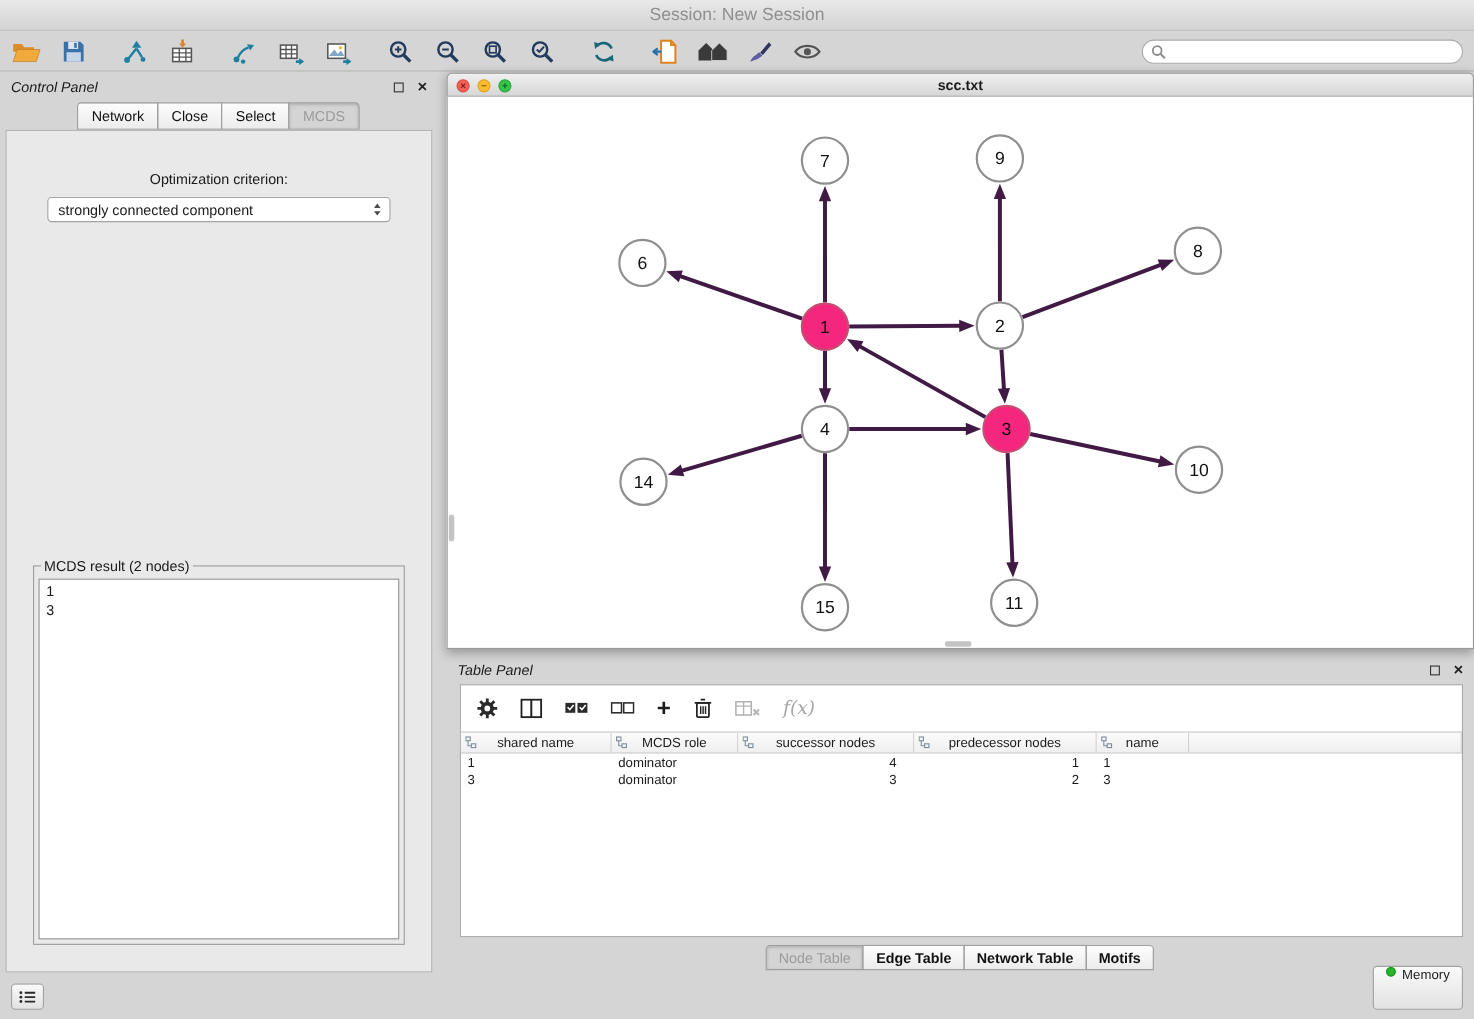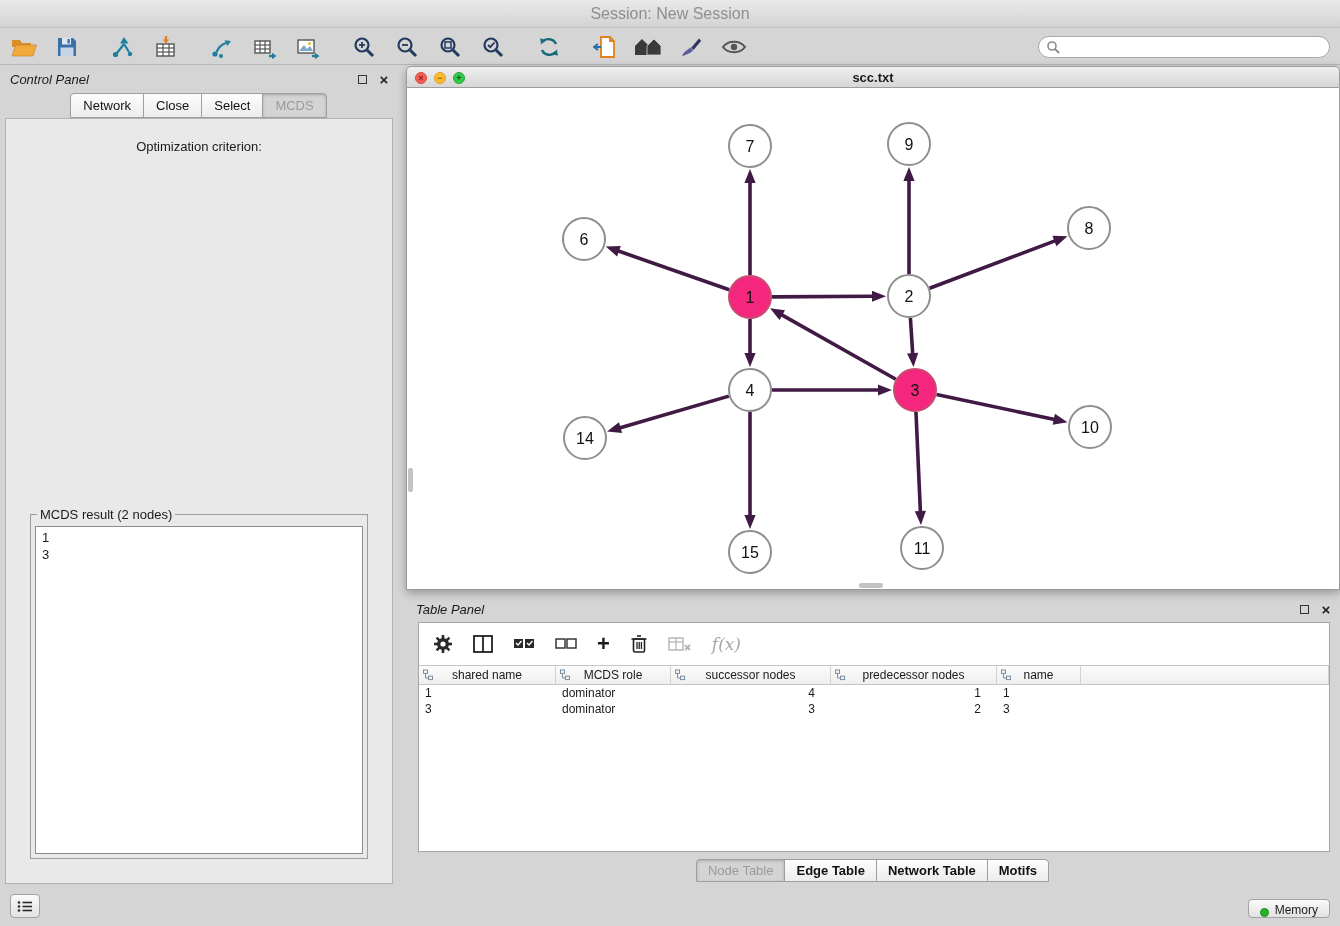--- a/index.html
+++ b/index.html
@@ -36,21 +36,21 @@
   .close-ico { font-size:15px; font-weight:bold; color:#222; line-height:9px; }
   .cp-tabs { position:absolute; top:26px; left:0; right:0; height:26px;
              display:flex; justify-content:center; align-items:center; }
   .tab { border:1px solid #9f9f9f; background:linear-gradient(#fdfdfd,#ececec);
          padding:4px 12px; font-size:13px; margin-left:-1px; color:#111; }
   .tab:first-child { border-radius:4px 0 0 0; }
   .tab:last-child { border-radius:0 4px 0 0; }
   .tab.active { background:#d4d4d4; color:#9b9b9b; box-shadow:inset 0 1px 3px rgba(0,0,0,.22); }
   .cp-body { position:absolute; top:52px; left:5px; right:5px; bottom:0;
              background:#e9e9e9; border:1px solid #b2b2b2; }
-  .opt-label { margin-top:20px; text-align:center; font-size:13px; }
+  .opt-label { margin-top:36px; text-align:center; font-size:13px; }
   .dropdown { margin:9px auto 0; width:312px; height:23px; background:#fff;
               border:1px solid #a5a5a5; border-radius:4px; display:flex; align-items:center;
               padding-left:9px; font-size:13px; position:relative; }
   .dd-box { position:absolute; right:3px; top:2px; bottom:2px; width:16px;
             display:flex; flex-direction:column; justify-content:center; }
   .tri { width:0; height:0; border-left:3.5px solid transparent; border-right:3.5px solid transparent;
          display:block; margin:1.5px auto; }
   .tri.up { border-bottom:4.5px solid #4a4a4a; }
   .tri.down { border-top:4.5px solid #4a4a4a; }
   .cp-buttons { margin-top:13px; display:flex; justify-content:center; gap:15px; }
@@ -95,23 +95,23 @@
   .td { font-size:12px; line-height:16px; padding-left:6px; white-space:nowrap; overflow:hidden; }
   .td.num { text-align:right; padding-right:16px; }
   .tp-tabs { position:absolute; bottom:6px; left:0; right:0; display:flex; justify-content:center; }
   .tp-tabs .tab { font-weight:700; padding:3px 11px; }
   .tp-tabs .tab.active { font-weight:400; }
 
   
   .status-left { position:absolute; left:10px; bottom:8px; width:30px; height:24px;
                  border:1px solid #a2a2a2; border-radius:4px; background:linear-gradient(#fafafa,#e2e2e2);
                  display:flex; align-items:center; justify-content:center; }
-  .memory-btn { position:absolute; right:10px; bottom:8px; height:19px; border:1px solid #a2a2a2;
+  .memory-btn { position:absolute; right:10px; bottom:8px; height:40px; border:1px solid #a2a2a2;
                 border-radius:4px; background:linear-gradient(#fafafa,#e2e2e2); display:flex;
-                align-items:flex-end; gap:6px; padding:0 11px; font-size:12px; }
+                align-items:flex-start; gap:6px; padding:0 11px; font-size:12px; }
   .gdot { width:9px; height:9px; border-radius:50%; background:#25b425; border:1px solid #1a8a1a; }
 </style>
 </head>
 <body>
 
 <div class="titlebar">
   <span>Session: New Session</span>
 </div>
 
 <div class="toolbar">
@@ -261,20 +261,27 @@
     <span class="close-ico">×</span>
   </div>
   <div class="cp-tabs" id="cp-tabs">
       <div class="tab">Network</div>
       <div class="tab">Close</div>
       <div class="tab">Select</div>
       <div class="tab active">MCDS</div>
     </div>
   <div class="cp-body">
     <div class="opt-label">Optimization criterion:</div>
+    <div class="dropdown">
+      <span>strongly connected component</span>
+      <span class="dd-box">
+        <span class="tri up"></span>
+          <span class="tri down"></span>
+      </span>
+    </div>
     <fieldset class="result-box">
       <legend>MCDS result (2 nodes)</legend>
       <div class="result-list" id="result-list">
           <div class="result-item">1</div>
           <div class="result-item">3</div>
         </div>
     </fieldset>
   </div>
 </div>
 

